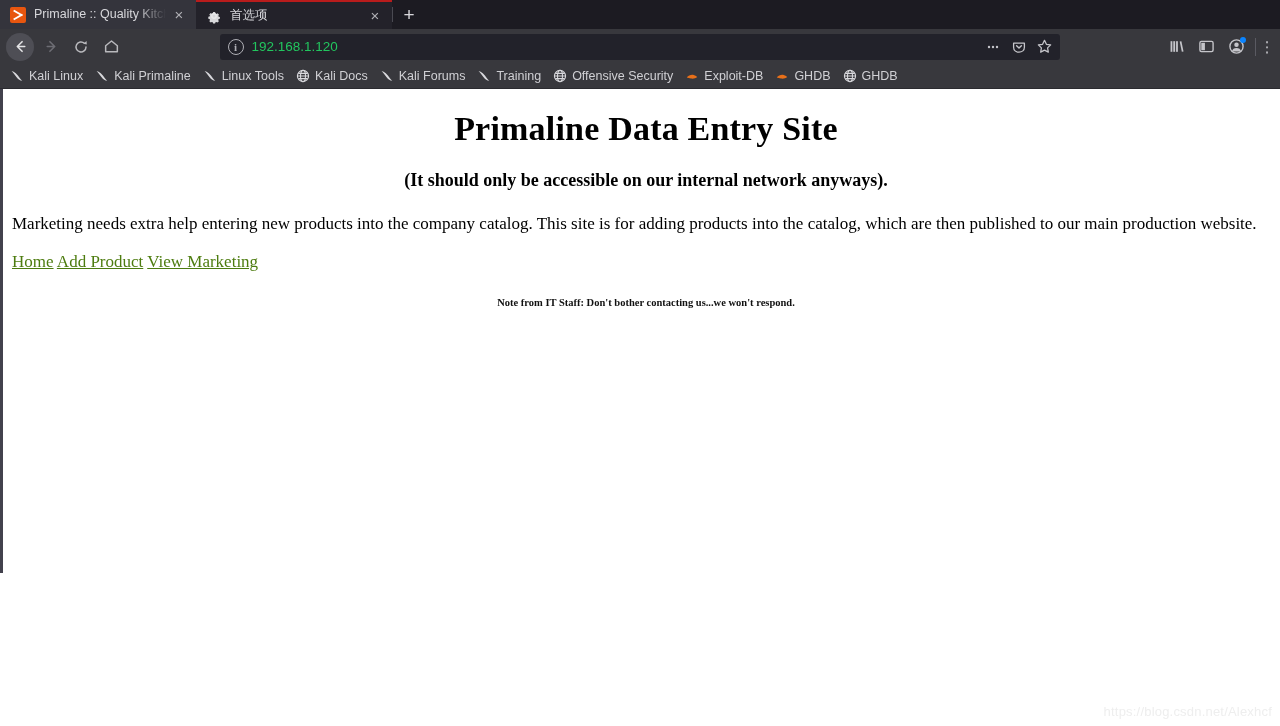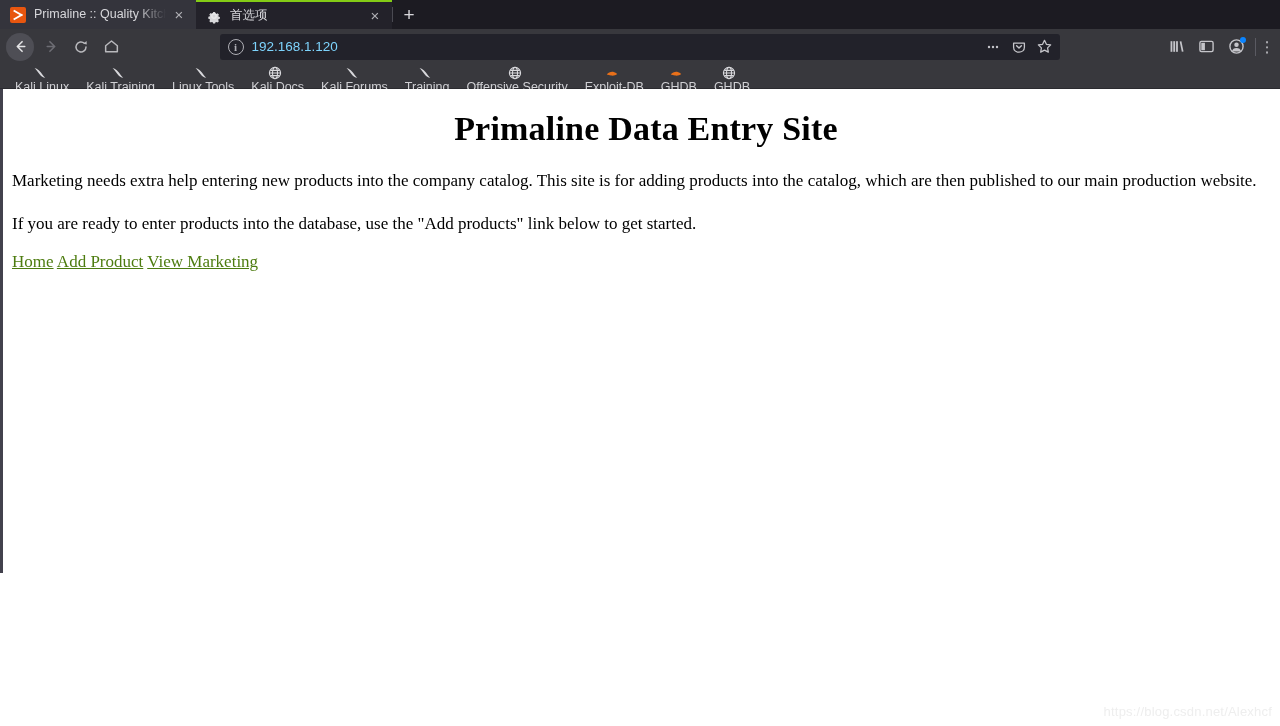--- a/index.html
+++ b/index.html
@@ -39,21 +39,21 @@
     position: relative;
     min-width: 0;
   }
   .tab.inactive {
     width: 196px;
     background: #34343c;
   }
   .tab.active {
     width: 196px;
     background: #23222a;
-    border-top: 2px solid #84cc16;
+    border-top: 2px solid #b91c1c;
   }
   .tab-favicon {
     width: 16px;
     height: 16px;
     flex: 0 0 16px;
     margin-right: 8px;
     display: block;
   }
   .favicon-primaline {
     background: #e8560f;
@@ -161,21 +161,21 @@
     font-size: 11px;
     font-family: "Liberation Serif", serif;
     text-align: center;
     line-height: 14px;
     font-weight: bold;
     box-sizing: border-box;
     margin-right: 8px;
   }
   .url-text {
     flex: 1 1 auto;
-    color: #7dd3fc;
+    color: #22c55e;
     font-size: 13.5px;
     white-space: nowrap;
     overflow: hidden;
   }
   .url-icon {
     width: 26px; height: 24px;
     flex: 0 0 26px;
     display: flex;
     align-items: center;
     justify-content: center;
@@ -218,21 +218,20 @@
     padding: 0 4px;
     box-sizing: border-box;
     border-bottom: 1px solid #2b2b30;
   }
   .bookmark {
     display: flex;
     align-items: center;
     height: 21px;
     padding: 0 6px;
     border-radius: 2px;
-    flex-direction: column;
   }
   .bm-label {
     color: #d0d0d4;
     font-size: 12.5px;
     white-space: nowrap;
     margin-left: 5px;
   }
   .bm-icon { width: 14px; height: 14px; flex: 0 0 14px; display:block; }
 
   
@@ -435,21 +434,21 @@
       </span>
       <span class="bm-label">Kali Linux</span>
     </div>
 
     <div class="bookmark">
       <span class="bm-icon">
         <svg width="14" height="14" viewBox="0 0 14 14" aria-hidden="true">
             <path fill="#d8d8dc" d="M1.6 2.1c2.6.6 5.8 3.3 8.3 7.2.6.9 1.4 1.9 2.3 2.4-2.1-.1-4-1.5-5.6-3.5C4.8 5.9 3 3.6 1.6 2.1z"></path>
           </svg>
       </span>
-      <span class="bm-label">Kali Training</span>
+      <span class="bm-label">Kali Primaline</span>
     </div>
 
     <div class="bookmark">
       <span class="bm-icon">
         <svg width="14" height="14" viewBox="0 0 14 14" aria-hidden="true">
             <path fill="#d8d8dc" d="M1.6 2.1c2.6.6 5.8 3.3 8.3 7.2.6.9 1.4 1.9 2.3 2.4-2.1-.1-4-1.5-5.6-3.5C4.8 5.9 3 3.6 1.6 2.1z"></path>
           </svg>
       </span>
       <span class="bm-label">Linux Tools</span>
     </div>
@@ -527,23 +526,24 @@
 
 <div class="viewport">
 
   <div class="side-rail"></div>
 
   <div class="page">
 
     <h1 class="page-h1">Primaline Data Entry Site</h1>
 
 
+    <h3 class="page-h3 second">(It should only be accessible on our internal network anyways).</h3>
 
     <p class="page-p wrapped">Marketing needs extra help entering new products into the company catalog. This site is for adding products into the catalog, which are then published to our main production website.</p>
 
-    <p class="page-p">If you are ready to enter products into the database, use the "Add products" link below to get started.</p>
 
     <p class="links-row"><a class="page-link" href="#">Home</a> <a class="page-link" href="#">Add Product</a> <a class="page-link" href="#">View Marketing</a></p>
 
+    <p class="it-note">Note from IT Staff: Don't bother contacting us...we won't respond.</p>
   </div>
 
   <div class="watermark">https://blog.csdn.net/Alexhcf</div>
 </div>
 
 </body></html>

